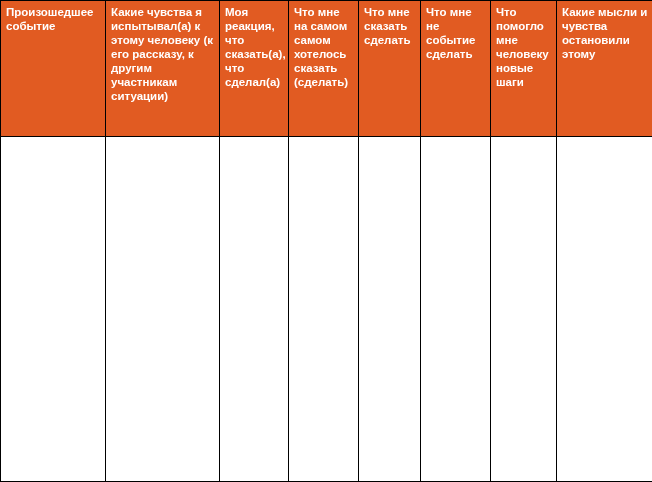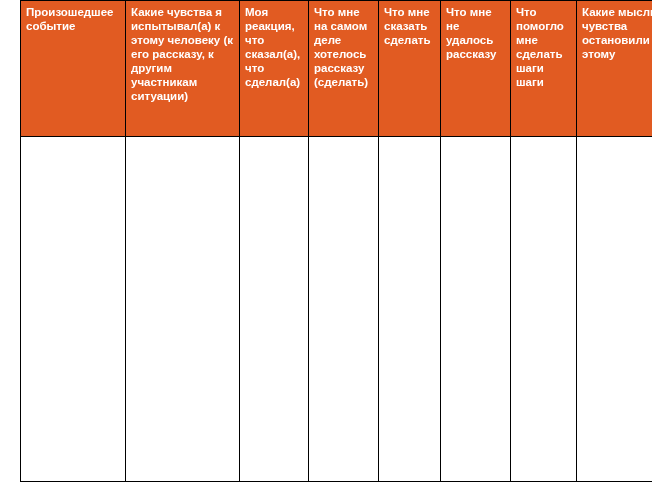--- a/index.html
+++ b/index.html
@@ -11,21 +11,20 @@
     width: 652px;
     height: 482px;
     font-family: "Liberation Sans", sans-serif;
     overflow: hidden;
   }
   .table-wrap {
     width: 652px;
     height: 416px;
     box-sizing: border-box;
     display: block;
-    padding-left: 20px;
   }
   table.worksheet {
     border-collapse: collapse;
     width: 652px;
     height: 482px;
     table-layout: fixed;
   }
   table.worksheet th,
   table.worksheet td {
     border: 1px solid #000000;
@@ -71,25 +70,25 @@
         <col class="c3">
       <col class="c4">
         <col class="c5">
         <col class="c6">
         <col class="c7">
     </colgroup>
     <thead>
       <tr>
         <th>Произошедшее событие</th>
         <th>Какие чувства я испытывал(а) к этому человеку (к его рассказу, к другим участникам ситуации)</th>
-        <th>Моя реакция, что сказал(а), что сделал(а)</th>
-        <th>Что мне на самом деле хотелось рассказу (сделать)</th>
+        <th>Моя реакция, что сказать(а), что сделал(а)</th>
+        <th>Что мне на самом самом хотелось сказать (сделать)</th>
         <th>Что мне сказать сделать</th>
-        <th>Что мне не удалось рассказу</th>
-        <th>Что помогло мне сделать шаги шаги</th>
+        <th>Что мне не событие сделать</th>
+        <th>Что помогло мне человеку новые шаги</th>
         <th>Какие мысли и чувства остановили этому</th>
       </tr>
     </thead>
     <tbody>
       <tr>
         <td class="body-cell"></td>
         <td class="body-cell"></td>
         <td class="body-cell"></td>
         <td class="body-cell"></td>
         <td class="body-cell"></td>

